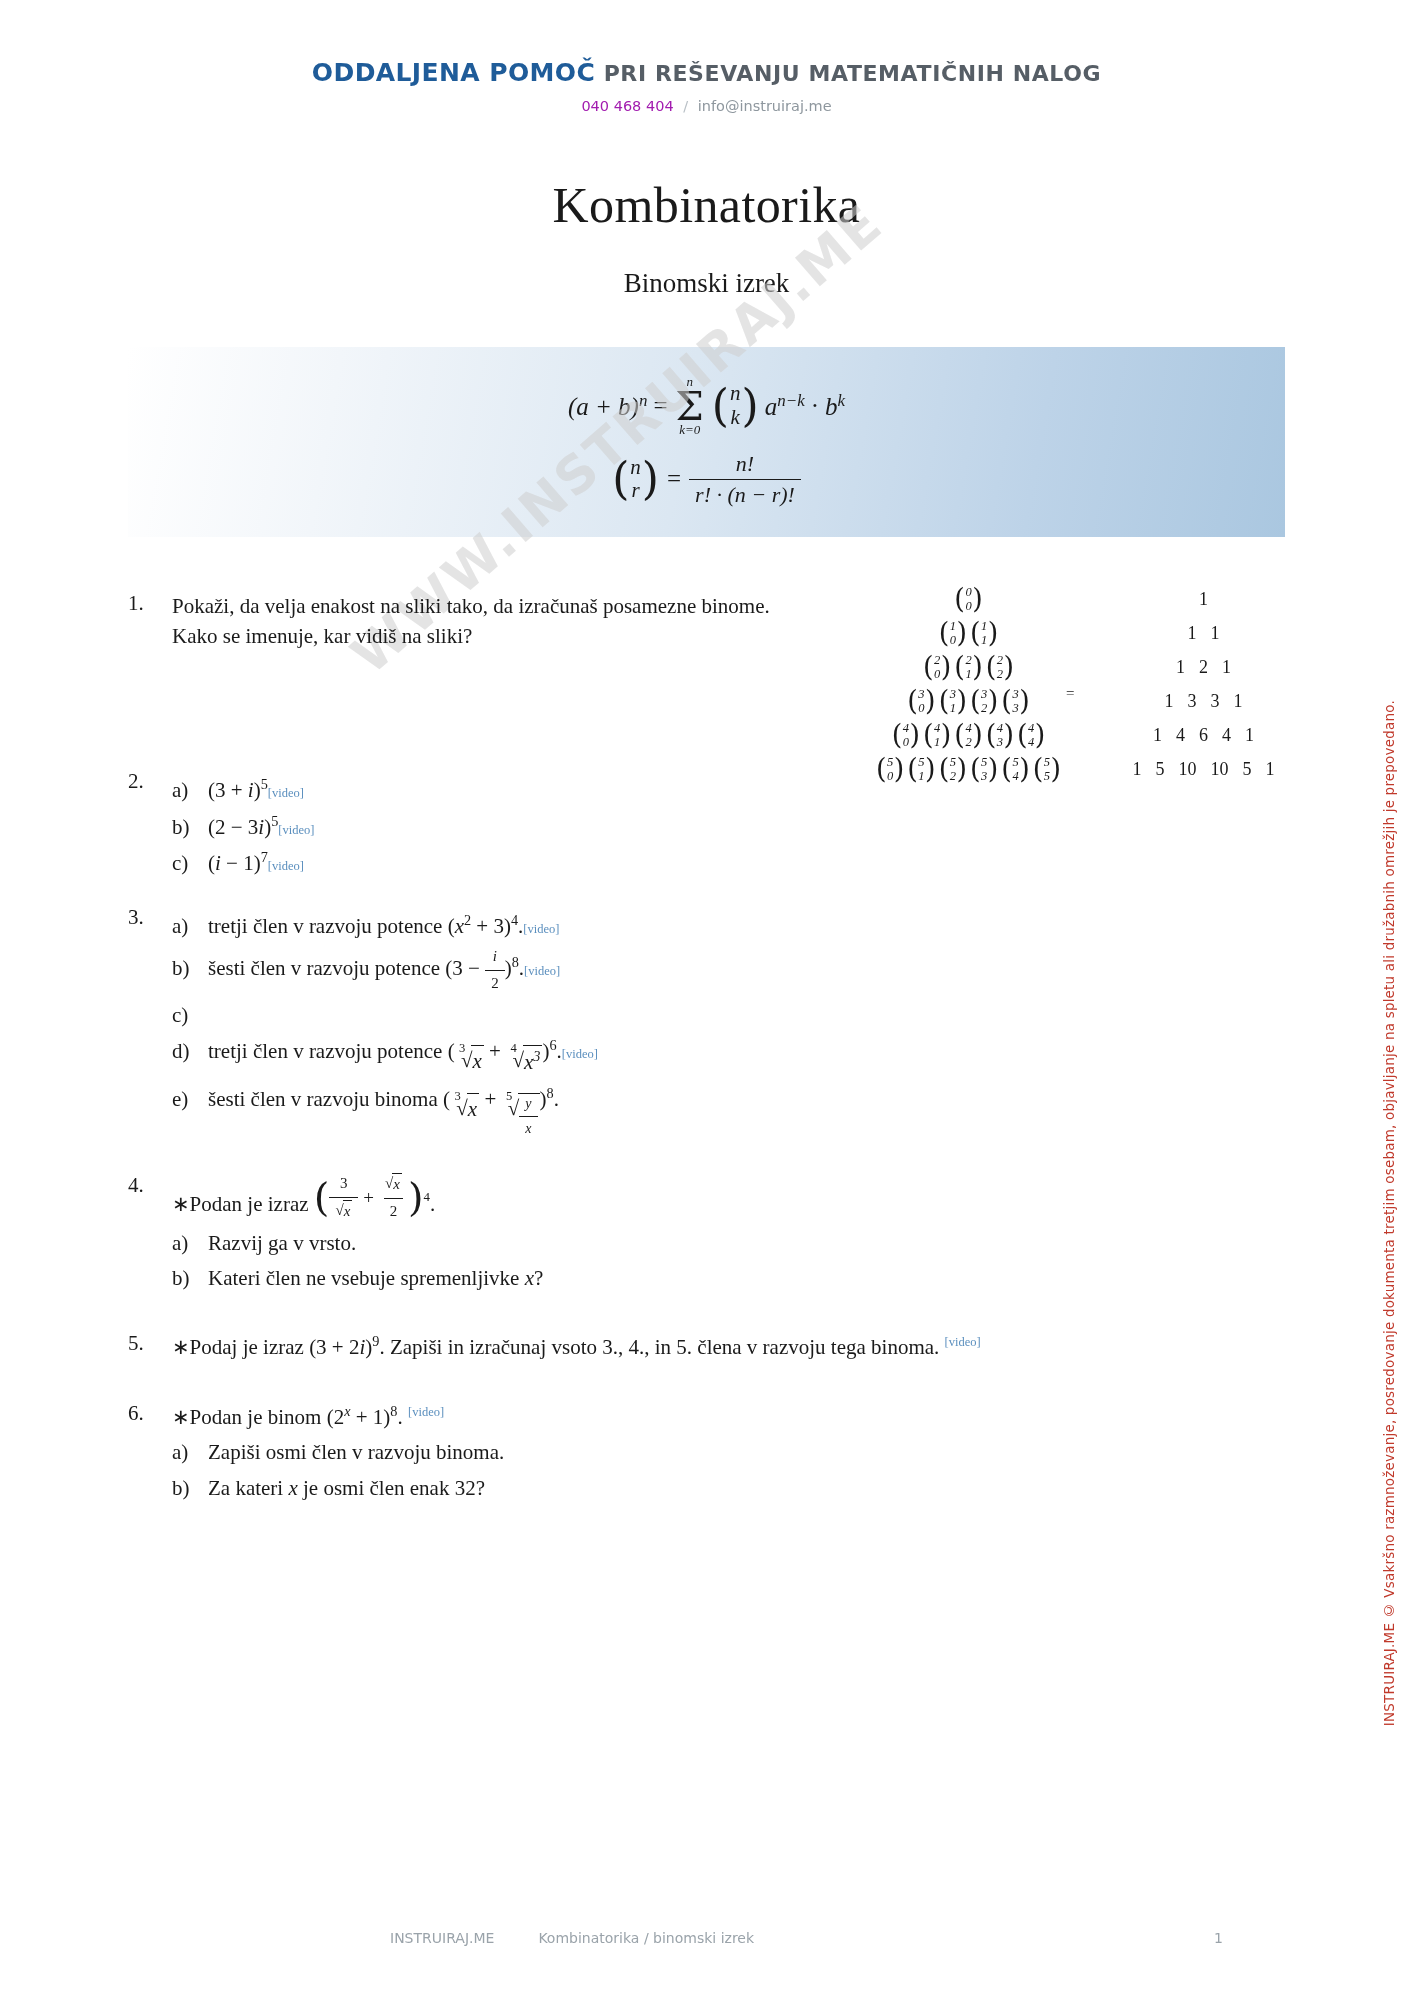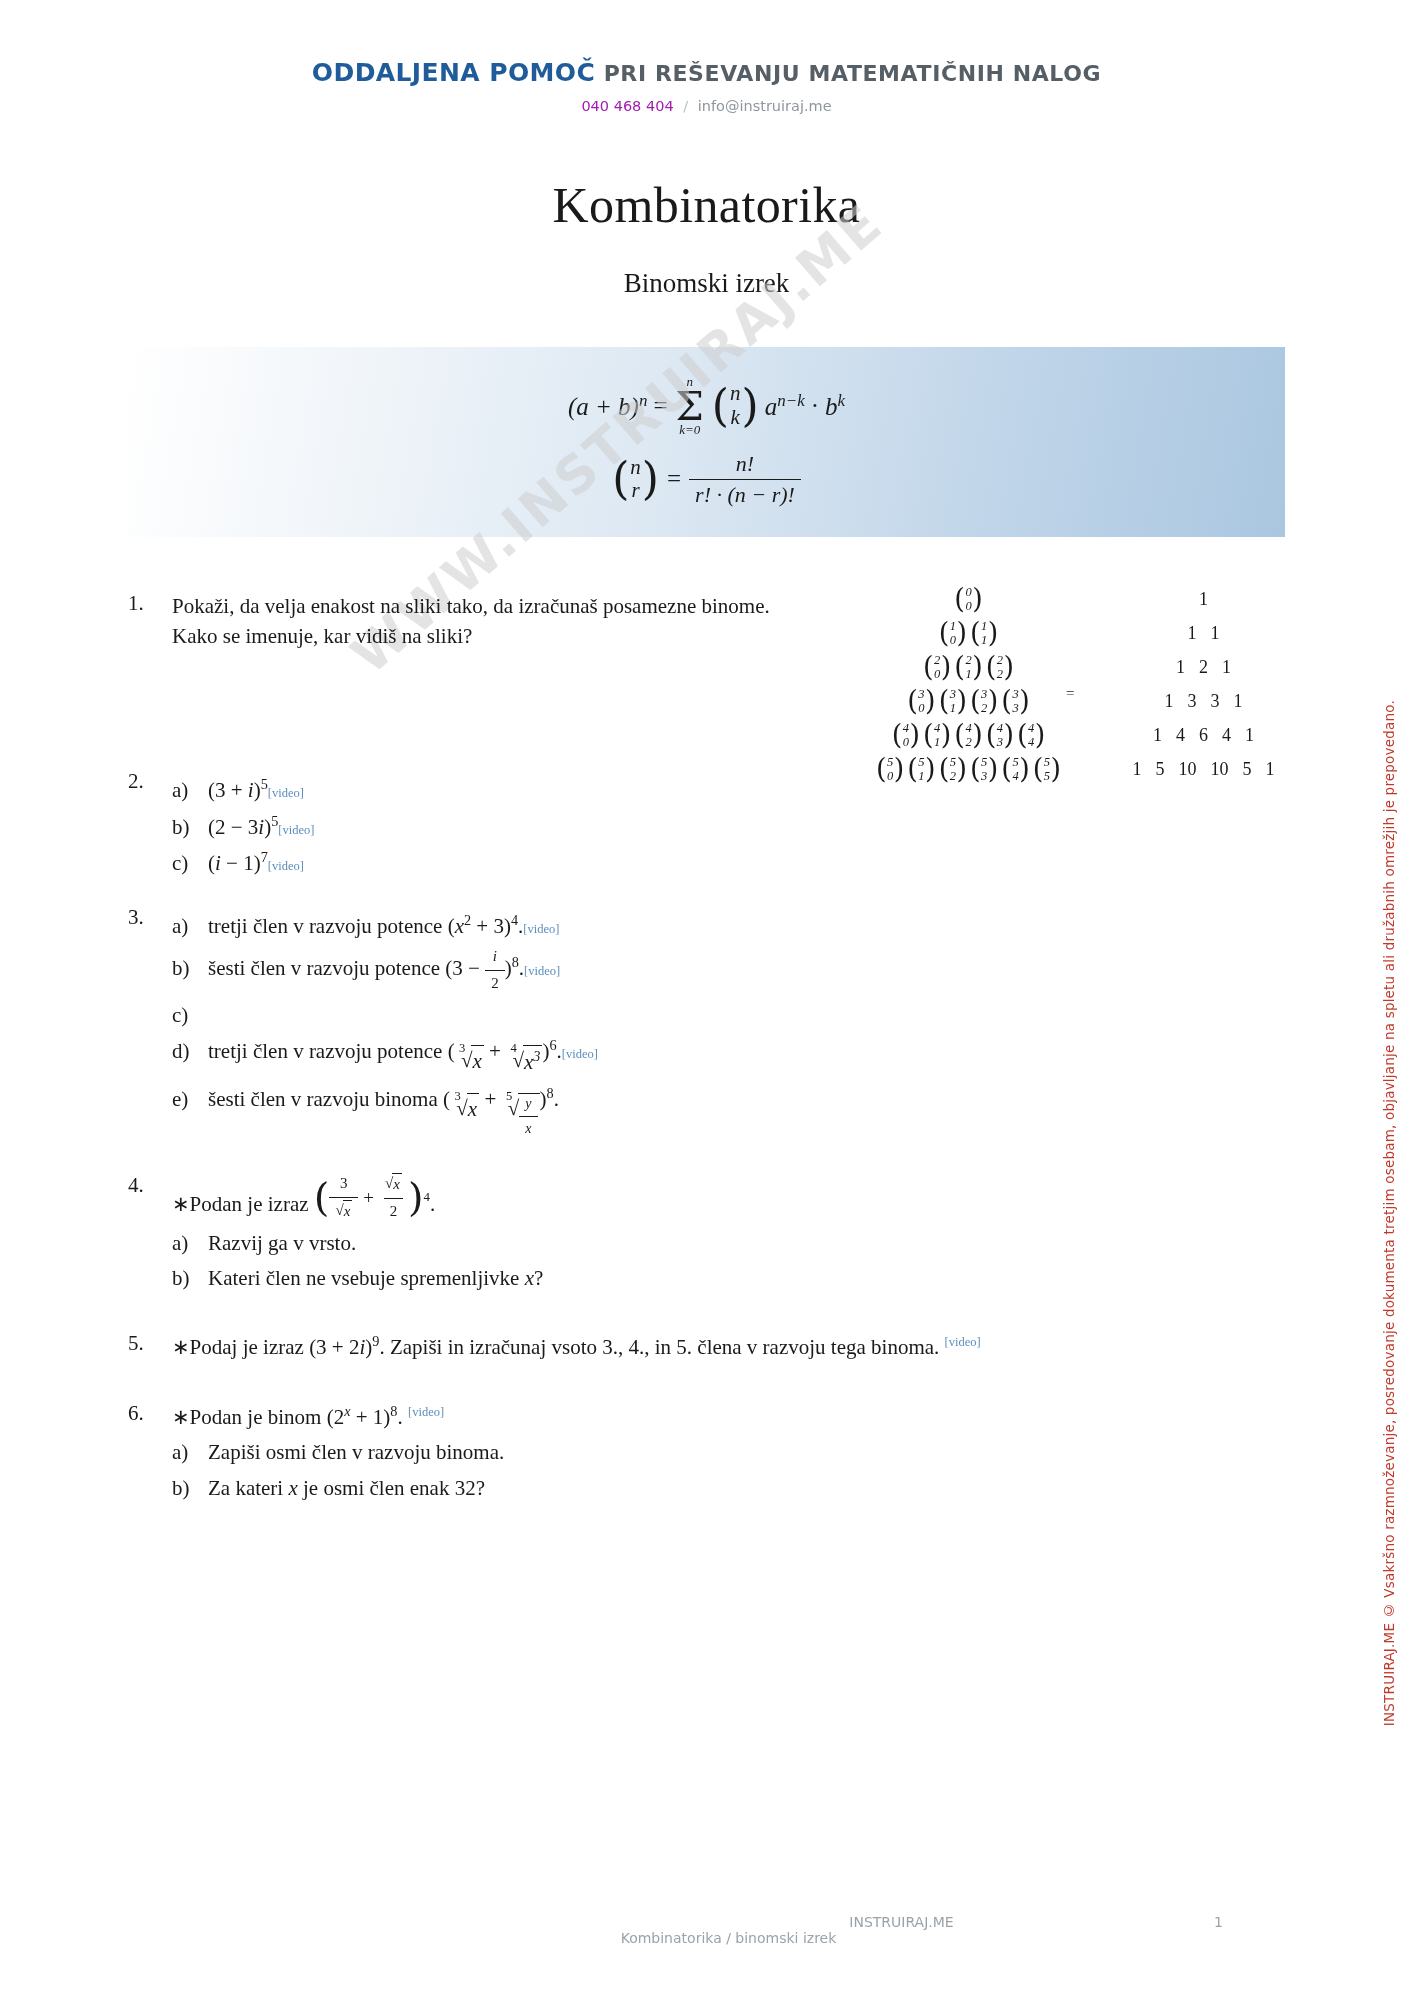--- a/index.html
+++ b/index.html
@@ -259,21 +259,20 @@
   .footer {
     position: absolute;
     left: 0;
     right: 0;
     bottom: 54px;
     display: flex;
     align-items: center;
     font-family: "DejaVu Sans", sans-serif;
     font-size: 14px;
     color: #9aa3aa;
-    flex-direction: column;
   }
   .footer-brand { margin-left: 390px; }
   .footer-center { margin-left: 44px; }
   .footer-page { position: absolute; right: 190px; }
 
   .sqrt-wrap {
     display: inline-flex;
     align-items: flex-start;
   }
   .radical {

